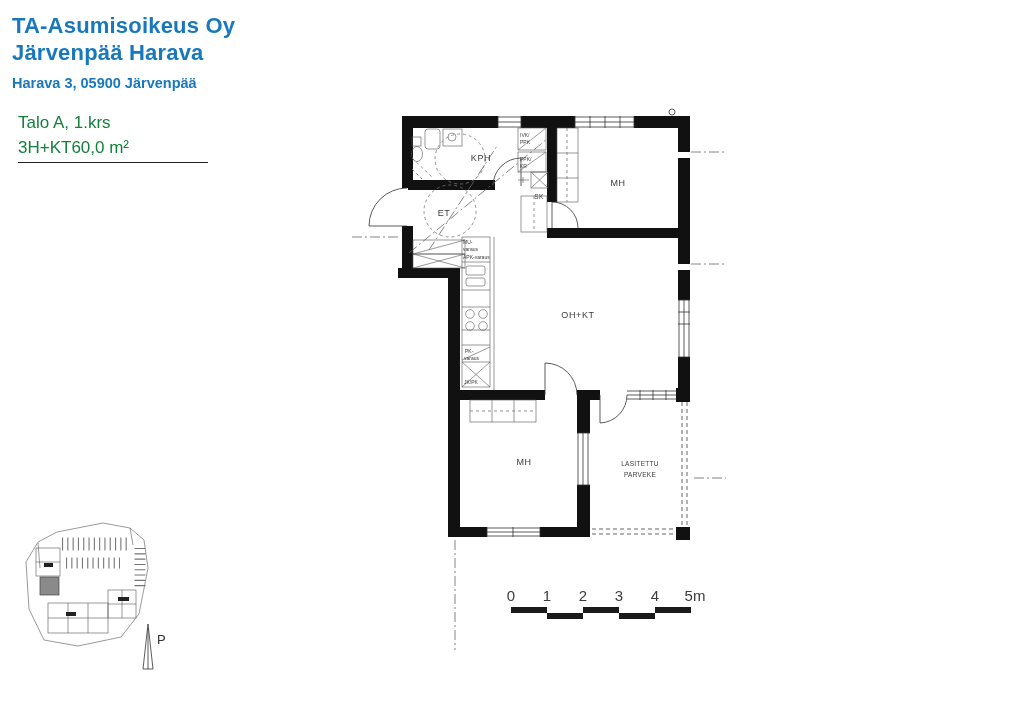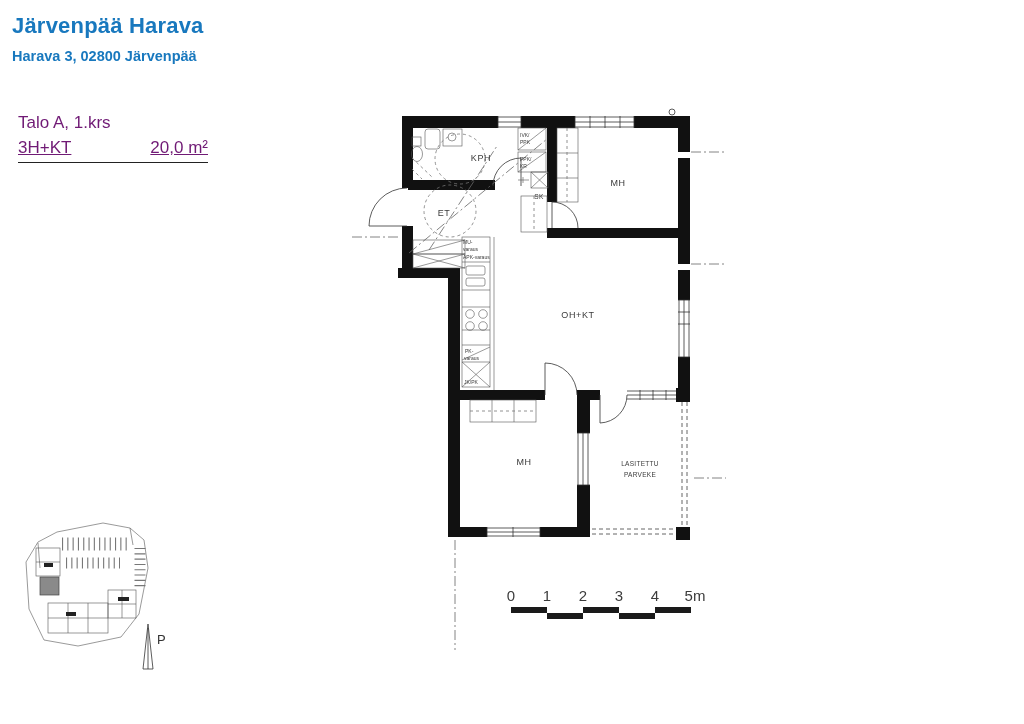--- a/index.html
+++ b/index.html
@@ -5,51 +5,52 @@
   :root { --accent:#1878be; --wall:#111111; }
   * { box-sizing:border-box; }
   body { margin:0; background:#ffffff; }
   .page {
     position:relative; width:1024px; height:724px; background:#ffffff;
     font-family:"Liberation Sans", sans-serif; overflow:hidden;
   }
   .header { position:absolute; left:12px; top:12px; }
   .company-line { color:var(--accent); font-weight:bold; font-size:22px; line-height:27px; letter-spacing:0.2px; }
   .address-line { color:var(--accent); font-weight:bold; font-size:14.5px; margin-top:9px; }
-  .apt-info { position:absolute; left:18px; top:110px; color:#701a75; font-size:17px; line-height:25px; }
-  .apt-area-row { display:flex; justify-content:space-between; width:190px;
-                  border-bottom:1.6px solid #222; padding-bottom:2px;text-decoration:underline; }
+  .apt-info { position:absolute; left:18px; top:110px; color:#15803d; font-size:17px; line-height:25px; }
+  .apt-area-row { display:flex; width:190px;
+                  border-bottom:1.6px solid #222; padding-bottom:2px; }
   svg text { fill:#3a3a3a; font-family:"Liberation Sans", sans-serif; }
   svg .wall rect { fill:var(--wall); }
   .lbl { font-size:9px; letter-spacing:0.6px; }
   .lbl-s { font-size:6.5px; letter-spacing:0.3px; }
   .lbl-xs { font-size:5px; }
   .scale-num { font-size:15px; fill:#3c3c3c; }
   .north-p { font-size:13px; fill:#333; }
   .thin { stroke:#333; stroke-width:0.8; fill:none; }
   .thin2 { stroke:#555; stroke-width:0.6; fill:none; }
   .dash { stroke:#777; stroke-width:0.8; fill:none; stroke-dasharray:3 3; }
   .dashdot { stroke:#666; stroke-width:0.8; fill:none; stroke-dasharray:10 3 2 3; }
   .glaze { stroke:#555; stroke-width:0.9; fill:none; stroke-dasharray:4 3; }
 </style>
 </head>
 <body>
 
 <div class="page">
 
   <div class="header">
+    <div class="company-line">TA-Asumisoikeus Oy</div>
     <div class="company-line">Järvenpää Harava</div>
-    <div class="address-line">Harava 3, 02800 Järvenpää</div>
+    <div class="address-line">Harava 3, 05900 Järvenpää</div>
   </div>
 
   <div class="apt-info">
     <div>Talo A, 1.krs</div>
     <div class="apt-area-row">
       <span>3H+KT</span>
-      <span>20,0 m²</span>
+      <span>60,0 m²</span>
     </div>
   </div>
 
   <svg width="1024" height="724" viewBox="0 0 1024 724">
 
     <g>
 
       <g class="wall">
         <rect x="402" y="116" width="96" height="12"></rect>
         <rect x="521" y="116" width="54" height="12"></rect>

